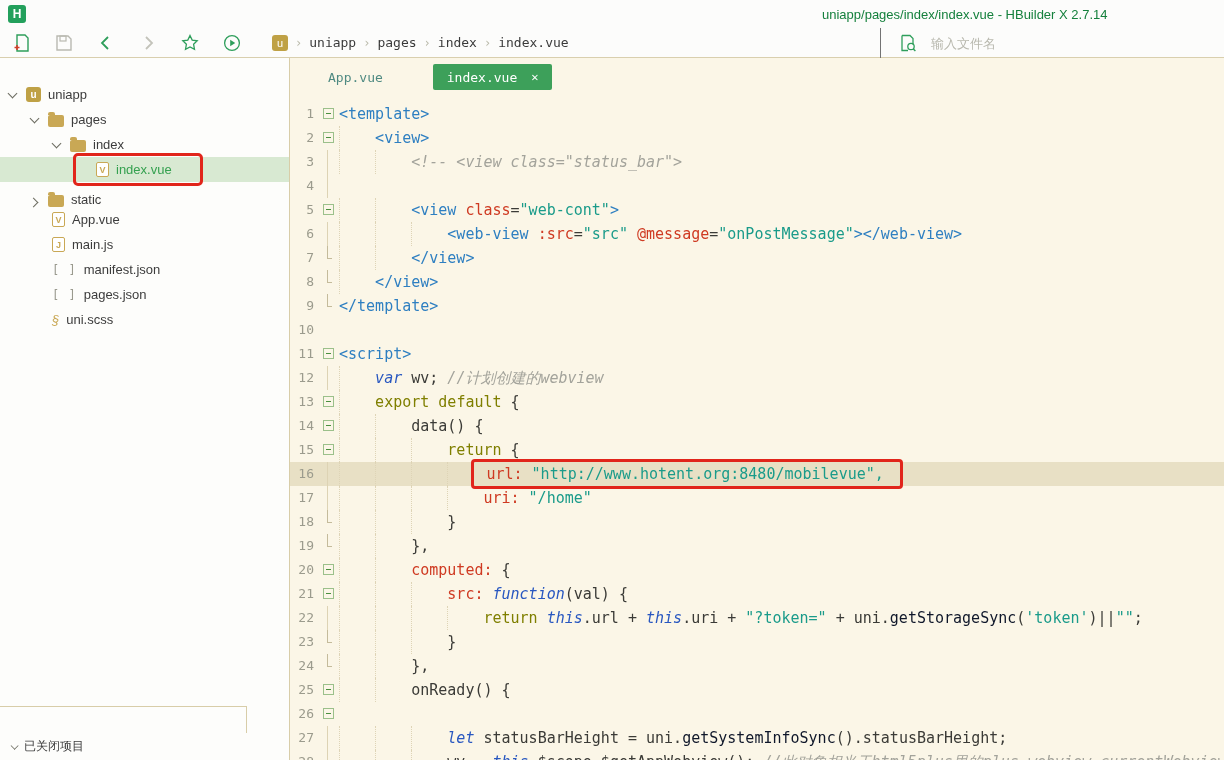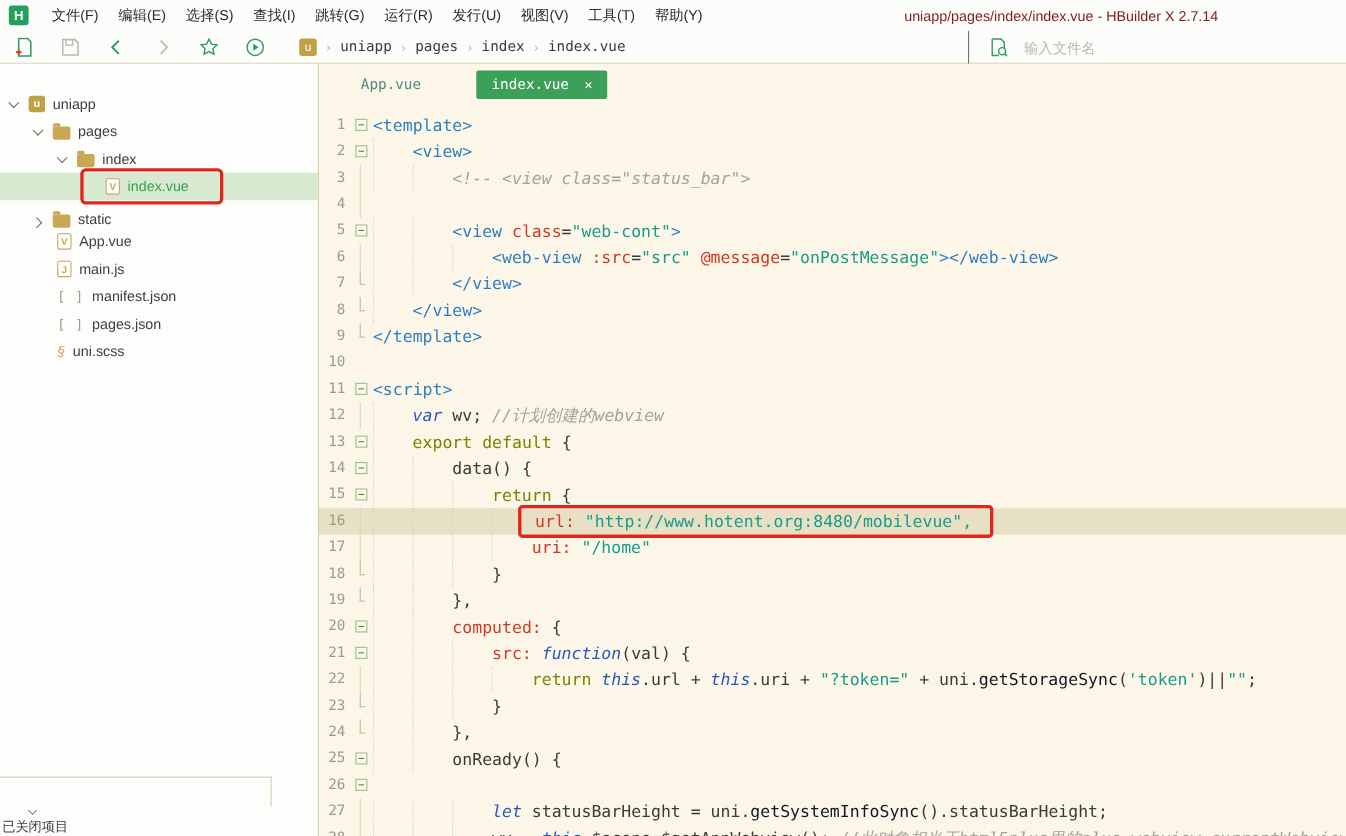--- a/index.html
+++ b/index.html
@@ -6,21 +6,21 @@
   html,body { width:1224px; height:760px; overflow:hidden; background:#fff;
               font-family:"Liberation Sans", sans-serif; }
   .app { width:1224px; height:760px; position:relative; background:#fcfcfb; }
 
   
   .menubar { height:28px; display:flex; align-items:center; padding-left:8px; position:relative; background:#fcfcfb; }
   .logo { width:18px; height:18px; background:#23a05c; border-radius:3px; color:#fff; font-weight:bold;
           font-size:12px; display:flex; align-items:center; justify-content:center; }
   .menu-items { display:flex; margin-left:12px; }
   .menu-item { font-size:13px; color:#2b2b2b; padding:4px 9px; cursor:default; }
-  .win-title { position:absolute; left:822px; top:7px; font-size:13px; color:#7f1d1d; }
+  .win-title { position:absolute; left:822px; top:7px; font-size:13px; color:#15803d; }
 
   
   .toolbar { height:30px; display:flex; align-items:center; border-bottom:1px solid #d9cfae; position:relative; background:#fcfcfb; }
   .tb-icon { width:20px; height:20px; margin-left:22px; display:flex; align-items:center; justify-content:center; }
   .tb-icon:first-child { margin-left:12px; }
   .breadcrumb { display:flex; align-items:center; margin-left:30px; font-family:"DejaVu Sans Mono", monospace; font-size:13px; color:#3a3a3a; }
   .bc-root { width:16px; height:16px; background:#bfa145; border-radius:3px; color:#fff; font-size:11px;
              display:flex; align-items:center; justify-content:center; font-family:"Liberation Sans",sans-serif; }
   .bc-sep { color:#b9b9a9; margin:0 7px; font-size:12px; }
   .search { position:absolute; right:0; top:0; width:344px; height:30px; display:flex; align-items:center; border-left:1px solid #737373; }
@@ -45,21 +45,21 @@
   .icon-folder { width:16px; height:12px; background:#c9a855; border-radius:2px; position:relative; margin-top:2px; }
   .icon-folder::before { content:""; position:absolute; top:-3px; left:0; width:7px; height:3px; background:#c9a855; border-radius:2px 2px 0 0; }
   .icon-uniapp { width:15px; height:15px; background:#bfa145; border-radius:3px; color:#fff; font-size:10px; font-weight:bold; }
   .icon-filebox { width:13px; height:15px; border:1px solid #c9a855; border-radius:2px; color:#c9a855; font-size:9px; font-weight:bold; background:#fff; }
   .icon-json { font-family:"DejaVu Sans Mono",monospace; color:#9a9a8e; font-size:12px; letter-spacing:1px; }
   .icon-scss { color:#c9a855; font-size:13px; font-style:italic; }
   .red-annotation { position:absolute; border:3px solid #e1251b; border-radius:5px; pointer-events:none; }
   .tree-box { left:73px; top:-4px; width:130px; height:33px; z-index:5; }
   .closed-divider { position:absolute; bottom:27px; left:0; width:247px; height:27px;
                     border-top:1px solid #d8cda8; border-right:1px solid #d8cda8; pointer-events:none; }
-  .closed-projects { position:absolute; bottom:0; left:0; height:27px; display:flex; align-items:center; padding-left:2px; font-size:12px; color:#3c3c3c;flex-direction:column; }
+  .closed-projects { position:absolute; bottom:0; left:0; height:27px; display:flex; align-items:center; padding-left:10px; font-size:12px; color:#3c3c3c; }
   .closed-projects .chev { margin-right:4px; transform:scale(.8); }
 
   
   .editor { flex:1; background:#fbf6e7; overflow:hidden; position:relative; }
   .tabbar { height:38px; display:flex; align-items:center; padding-left:14px; }
   .tab { font-family:"DejaVu Sans Mono", monospace; font-size:13px; cursor:default; }
   .tab.inactive { color:#4f8a82; padding:0 24px; }
   .tab.active { background:#3da05a; color:#fff; height:26px; display:flex; align-items:center;
                 padding:0 14px; border-radius:2px; margin-left:26px; }
   .tab .close { margin-left:14px; font-size:12px; color:#fff; }
@@ -81,32 +81,20 @@
   .redbox16 { display:inline-block; border:3px solid #e1251b; border-radius:4px; line-height:24px;
               padding:0 16px 0 12px; margin:-3px 0 -3px -12px; }
 </style>
 </head>
 <body>
 
 <div class="app">
 
   <div class="menubar">
     <div class="logo">H</div>
-    <div class="menu-items" id="menu-items">
-        <div class="menu-item">文件(F)</div>
-        <div class="menu-item">编辑(E)</div>
-        <div class="menu-item">选择(S)</div>
-        <div class="menu-item">查找(I)</div>
-        <div class="menu-item">跳转(G)</div>
-        <div class="menu-item">运行(R)</div>
-        <div class="menu-item">发行(U)</div>
-        <div class="menu-item">视图(V)</div>
-        <div class="menu-item">工具(T)</div>
-        <div class="menu-item">帮助(Y)</div>
-      </div>
     <div class="win-title">uniapp/pages/index/index.vue - HBuilder X 2.7.14</div>
   </div>
 
   <div class="toolbar">
     <div class="tb-icon">
       <svg width="18" height="18" viewBox="0 0 18 18">
           <path d="M4 1h8l3 3v13H4z" fill="none" stroke="#2e9e5b" stroke-width="1.4"></path>
           <path d="M2 12v5M-0.5 14.5h5" transform="translate(2,-1)" stroke="#d43c2a" stroke-width="1.6" fill="none"></path>
         </svg>
     </div>

